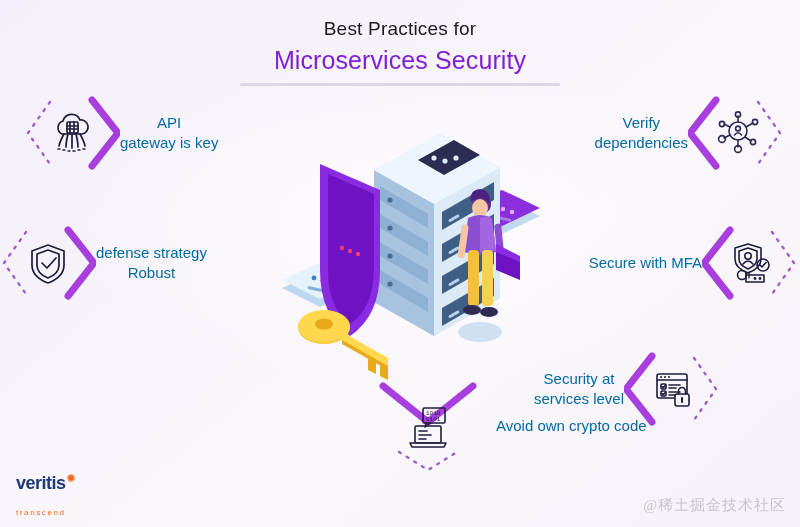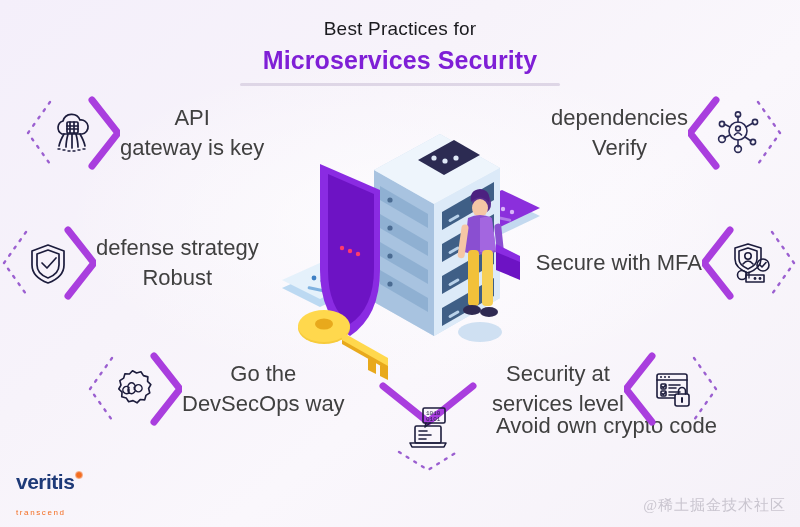--- a/index.html
+++ b/index.html
@@ -9,46 +9,46 @@
     background:
       radial-gradient(ellipse 60% 45% at 50% 42%, #fdfcfe 0%, rgba(253,252,254,0) 70%),
       linear-gradient(140deg,#f4effa 0%,#f7f3fa 35%,#faf7fc 60%,#f5f1f8 100%);
     position:relative;
   }
   #stage{position:absolute;inset:0;}
 
   
   .title-wrap{position:absolute;left:0;top:18px;width:800px;text-align:center;}
   .title-top{font-size:19px;color:#1b1b1f;letter-spacing:.2px;}
-  .title-main{font-size:25px;font-weight:bold;color:#7f1fd6;letter-spacing:.1px;margin-top:6px;}
+  .title-main{font-size:25px;font-weight:normal;color:#7f1fd6;letter-spacing:.1px;margin-top:6px;}
   .title-rule{width:320px;height:3px;background:#ded6e6;margin:8px auto 0;border-radius:2px;}
 
   
   .item{position:absolute;display:flex;align-items:center;}
   .item.right{flex-direction:row-reverse;}
-  .label{font-size:22px;color:#404040;line-height:1.35;text-align:center;white-space:nowrap;}
+  .label{font-size:15px;color:#0369a1;line-height:1.35;text-align:center;white-space:nowrap;}
 
   
   .marker{position:relative;width:96px;height:82px;flex:0 0 auto;}
   .marker svg{position:absolute;left:0;top:0;}
   .icon-holder{position:absolute;left:24px;top:17px;width:48px;height:48px;}
   .item.right .icon-holder{left:26px;}
 
   
   .marker-v{position:relative;width:110px;height:96px;}
   .marker-v svg{position:absolute;left:0;top:0;}
   .marker-v .icon-holder{left:31px;top:26px;width:48px;height:48px;}
   .bottom-item{position:absolute;display:flex;flex-direction:row;align-items:center;gap:13px;}
 
   
   #hero{position:absolute;left:268px;top:120px;width:280px;height:270px;}
 
   
   .logo{position:absolute;left:16px;bottom:10px;width:120px;text-align:left;}
-  .logo-main{font-size:21px;font-weight:bold;color:#1e3a78;letter-spacing:-.5px;line-height:1;}
+  .logo-main{font-size:18px;font-weight:bold;color:#1e3a78;letter-spacing:-.5px;line-height:1;}
   .logo-dot{display:inline-block;width:8px;height:8px;margin-left:1px;vertical-align:top;
     background:radial-gradient(circle,#f36d21 40%,rgba(243,109,33,.35) 70%);border-radius:50%;}
   .logo-sub{font-size:8px;color:#f36d21;letter-spacing:1.6px;margin-top:16px;}
   .watermark{position:absolute;right:14px;bottom:12px;font-size:15px;color:#c9c5cf;
     font-family:Liberation Serif, serif;letter-spacing:1px;margin-top:41px;}
 </style>
 </head>
 <body>
 
 <div id="stage">
@@ -192,41 +192,20 @@
           <path d="M18,24 l5,5 l9,-10"></path>
         </svg>
       </div>
     </div>
     <div class="label">
       <div>defense strategy</div>
       <div>Robust</div>
     </div>
   </div>
 
-  <div class="item" style="left:86px;top:348px;">
-    <div class="marker">
-      <svg width="96" height="82" viewBox="0 0 96 82">
-        <polyline points="26,10 4,41 26,72" fill="none" stroke="#9b5fd0" stroke-width="2.4" stroke-dasharray="2 7" stroke-linecap="round"></polyline>
-        <polyline points="68,8 94,41 68,74" fill="none" stroke="#a93ede" stroke-width="7" stroke-linejoin="round" stroke-linecap="round"></polyline>
-      </svg>
-      <div class="icon-holder">
-        <svg width="48" height="48" viewBox="0 0 48 48" fill="none" stroke="#1c1c3c" stroke-width="1.7" stroke-linejoin="round">
-          <path d="M24,5 l4.2,2.3 4.6,-1.2 2.6,4 4.6,1.3 -0.3,4.7 3.4,3.3 -2.3,4.1 1.2,4.6 -4,2.6
-                   -1.3,4.6 -4.7,-0.3 -3.3,3.4 -4.1,-2.3 -4.6,1.2 -2.6,-4 -4.6,-1.3 0.3,-4.7
-                   -3.4,-3.3 2.3,-4.1 -1.2,-4.6 4,-2.6 1.3,-4.6 4.7,0.3 z" transform="translate(-1.5,0) scale(0.96) translate(1,1)"></path>
-          <path d="M19,24 a3.6,3.6 0 1 1 5.1,0 l1.8,1.8 a3.6,3.6 0 1 0 0,-5.1 l-1.8,1.8
-                   a3.6,3.6 0 1 1 -5.1,0 a3.6,3.6 0 1 0 0,5.1 z" stroke-width="1.5"></path>
-        </svg>
-      </div>
-    </div>
-    <div class="label">
-      <div>Go the</div>
-      <div>DevSecOps way</div>
-    </div>
-  </div>
 
   <div class="bottom-item" style="left:373px;top:378px;">
     <div class="marker-v">
       <svg width="110" height="96" viewBox="0 0 110 96">
         <polyline points="10,8 55,44 100,8" fill="none" stroke="#a93ede" stroke-width="7" stroke-linejoin="round" stroke-linecap="round"></polyline>
         <polyline points="26,74 55,92 84,74" fill="none" stroke="#9b5fd0" stroke-width="2.4" stroke-dasharray="2 7" stroke-linecap="round"></polyline>
       </svg>
       <div class="icon-holder">
         <svg width="48" height="48" viewBox="0 0 48 48" fill="none" stroke="#1c1c3c" stroke-width="1.6" stroke-linecap="round" stroke-linejoin="round">
           <rect x="19" y="4" width="22" height="15" rx="1.5"></rect>
@@ -317,22 +296,22 @@
           <circle cx="24" cy="5.5" r="2.6"></circle>
           <circle cx="41" cy="13" r="2.6"></circle>
           <circle cx="39" cy="33" r="2.6"></circle>
           <circle cx="24" cy="40" r="3.4"></circle>
           <circle cx="8" cy="30" r="3.4"></circle>
           <circle cx="8" cy="15" r="2.6"></circle>
         </svg>
       </div>
     </div>
     <div class="label">
+      <div>Verify</div>
       <div>dependencies</div>
-      <div>Verify</div>
     </div>
   </div>
 
   <div class="logo">
     <div class="logo-main"><span>veritis</span><span class="logo-dot"></span></div>
     <div class="logo-sub">transcend</div>
   </div>
   <div class="watermark">@稀土掘金技术社区</div>
 
 </div>

